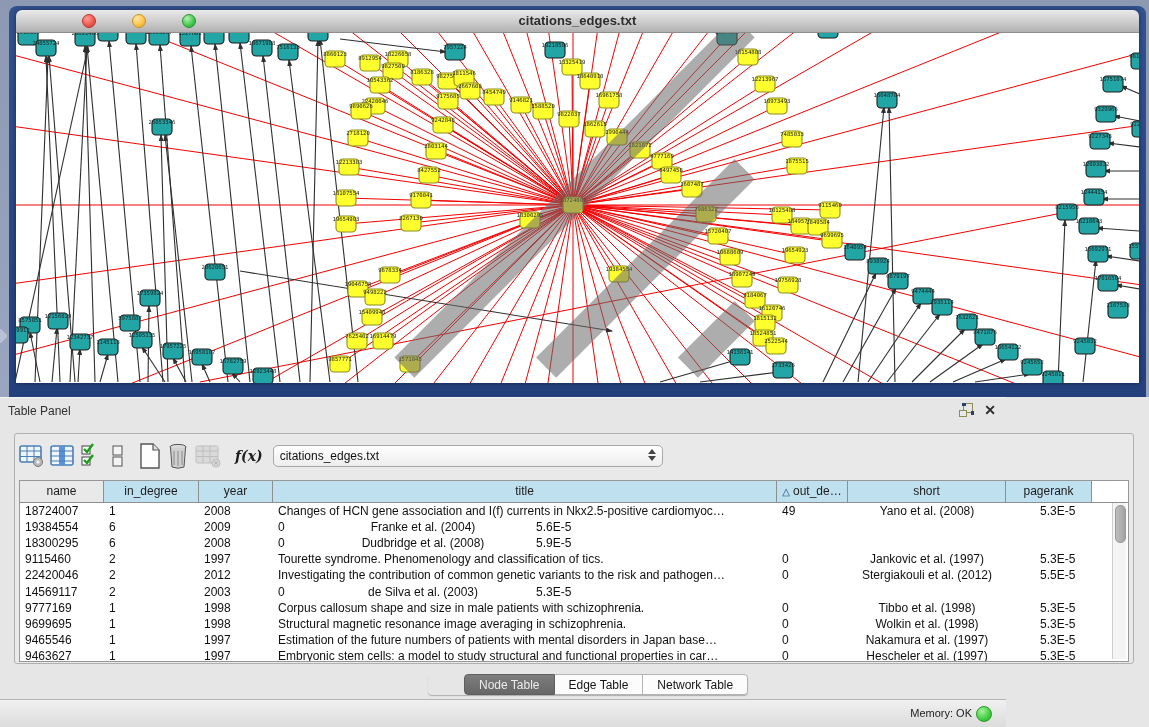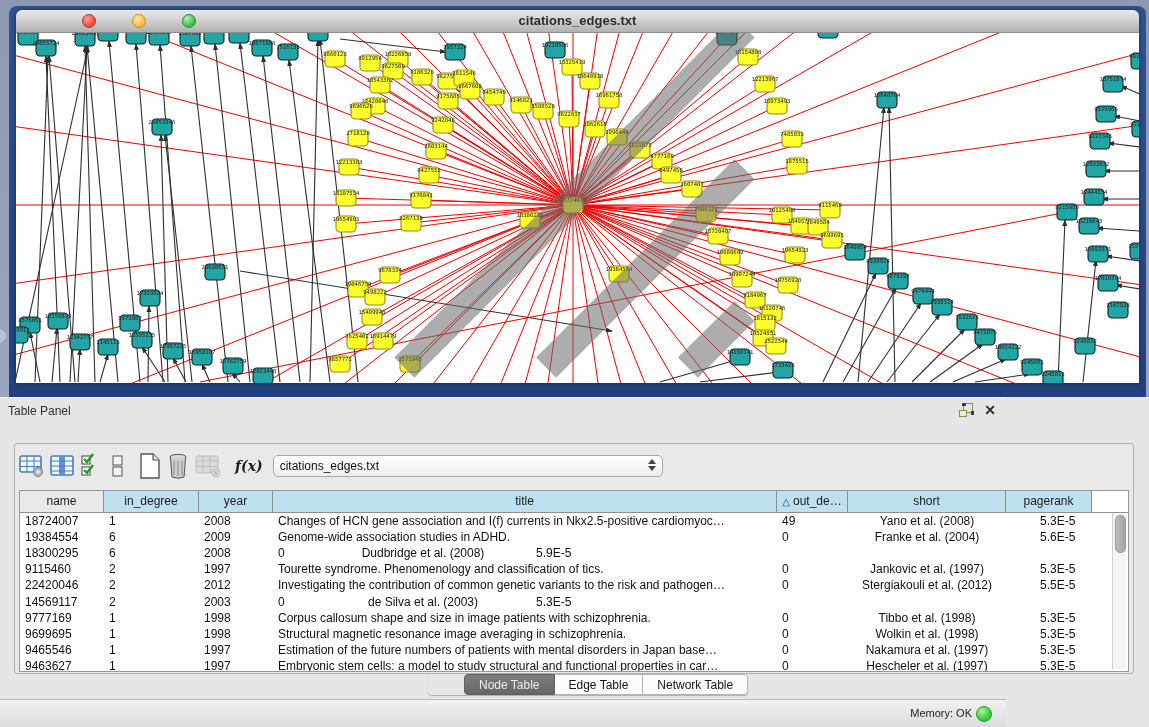--- a/index.html
+++ b/index.html
@@ -29,21 +29,21 @@
   .canvas svg{position:absolute;left:-16px;top:-34px;width:1149px;height:397px;}
   .resize-grip{position:absolute;right:4px;bottom:3px;width:14px;height:14px;opacity:.55;}
   
   .table-panel{position:absolute;left:0;top:397px;width:1006px;height:330px;background:#e6e6e6;}
   .panel-header{position:absolute;left:0;top:0;width:100%;height:26px;
       border-top:1px solid #f4f4f4;}
   .panel-title{position:absolute;left:8px;top:6px;font-size:12px;color:#303030;}
   .panel-hdr-icons{position:absolute;right:10px;top:5px;display:flex;gap:10px;align-items:center;}
   .float-ic{width:15px;height:14px;display:block;}
   .close-ic{font-size:14px;font-weight:bold;color:#2c2c2c;line-height:14px;cursor:default;}
-  .content{position:absolute;left:14px;top:46px;width:1120px;height:231px;
+  .content{position:absolute;left:14px;top:36px;width:1120px;height:231px;
       border:1px solid #b0b0b0;border-radius:3px;background:#e9e9e9;box-sizing:border-box;}
   .toolbar{position:absolute;left:4px;top:6px;height:32px;display:flex;align-items:center;}
   .tbtn{height:28px;display:flex;align-items:center;justify-content:center;margin-right:6px;}
   .fx-label{font-family:"DejaVu Serif",serif;font-style:italic;font-weight:bold;
       font-size:14px;color:#1c1c1c;margin:0 10px 0 8px;}
   .combo{width:390px;height:22px;border:1px solid #a8a8a8;border-radius:5px;
       background:linear-gradient(180deg,#ffffff,#ededed);display:flex;align-items:center;
       font-size:12px;color:#111;padding:0 6px;box-sizing:border-box;position:relative;}
   .combo .arrows{position:absolute;right:6px;top:3px;display:flex;flex-direction:column;gap:2px;}
   .combo .arrows i{display:block;width:0;height:0;border-left:4px solid transparent;border-right:4px solid transparent;}
@@ -865,21 +865,20 @@
             <div class="td" style="width: 74px;">2008</div>
             <div class="td" style="width: 504px;">Changes of HCN gene association and I(f) currents in Nkx2.5-positive cardiomyoc…</div>
             <div class="td" style="width: 71px;">49</div>
             <div class="td center" style="width: 158px;">Yano et al. (2008)</div>
             <div class="td pad" style="width: 86px;">5.3E-5</div>
           </div>
           <div class="trow">
             <div class="td" style="width: 84px;">19384554</div>
             <div class="td" style="width: 95px;">6</div>
             <div class="td" style="width: 74px;">2009</div>
-            <div class="td" style="width: 504px;">Genome-wide association studies in ADHD.</div>
             <div class="td" style="width: 71px;">0</div>
             <div class="td center" style="width: 158px;">Franke et al. (2004)</div>
             <div class="td pad" style="width: 86px;">5.6E-5</div>
           </div>
           <div class="trow">
             <div class="td" style="width: 84px;">18300295</div>
             <div class="td" style="width: 95px;">6</div>
             <div class="td" style="width: 74px;">2008</div>
             <div class="td" style="width: 71px;">0</div>
             <div class="td center" style="width: 158px;">Dudbridge et al. (2008)</div>
@@ -908,21 +907,21 @@
             <div class="td" style="width: 95px;">2</div>
             <div class="td" style="width: 74px;">2003</div>
             <div class="td" style="width: 71px;">0</div>
             <div class="td center" style="width: 158px;">de Silva et al. (2003)</div>
             <div class="td pad" style="width: 86px;">5.3E-5</div>
           </div>
           <div class="trow">
             <div class="td" style="width: 84px;">9777169</div>
             <div class="td" style="width: 95px;">1</div>
             <div class="td" style="width: 74px;">1998</div>
-            <div class="td" style="width: 504px;">Corpus callosum shape and size in image patients with schizophrenia.</div>
+            <div class="td" style="width: 504px;">Corpus callosum shape and size in male patients with schizophrenia.</div>
             <div class="td" style="width: 71px;">0</div>
             <div class="td center" style="width: 158px;">Tibbo et al. (1998)</div>
             <div class="td pad" style="width: 86px;">5.3E-5</div>
           </div>
           <div class="trow">
             <div class="td" style="width: 84px;">9699695</div>
             <div class="td" style="width: 95px;">1</div>
             <div class="td" style="width: 74px;">1998</div>
             <div class="td" style="width: 504px;">Structural magnetic resonance image averaging in schizophrenia.</div>
             <div class="td" style="width: 71px;">0</div>

